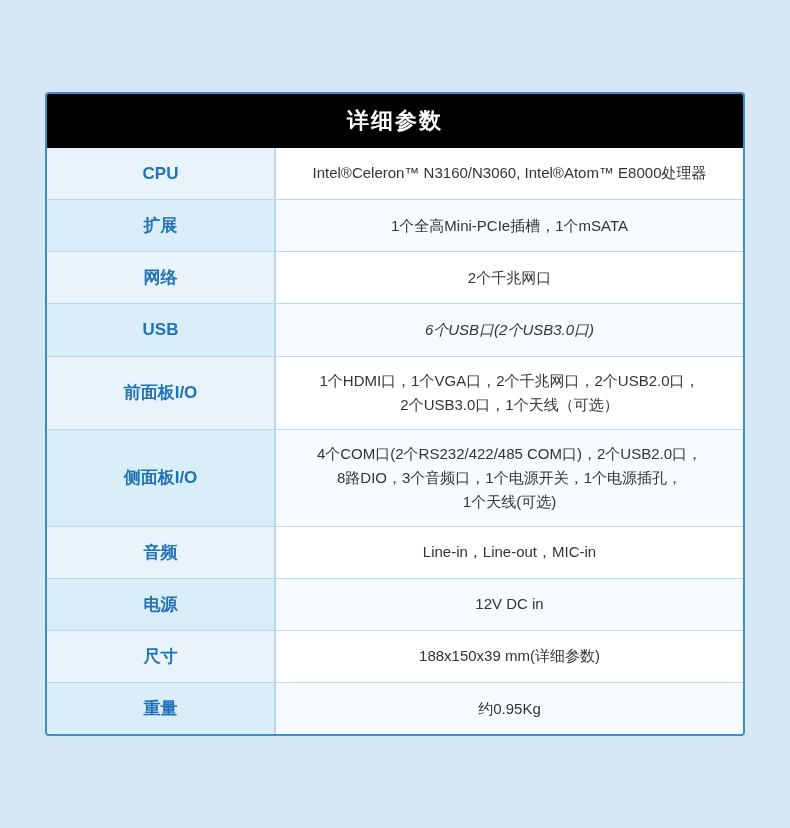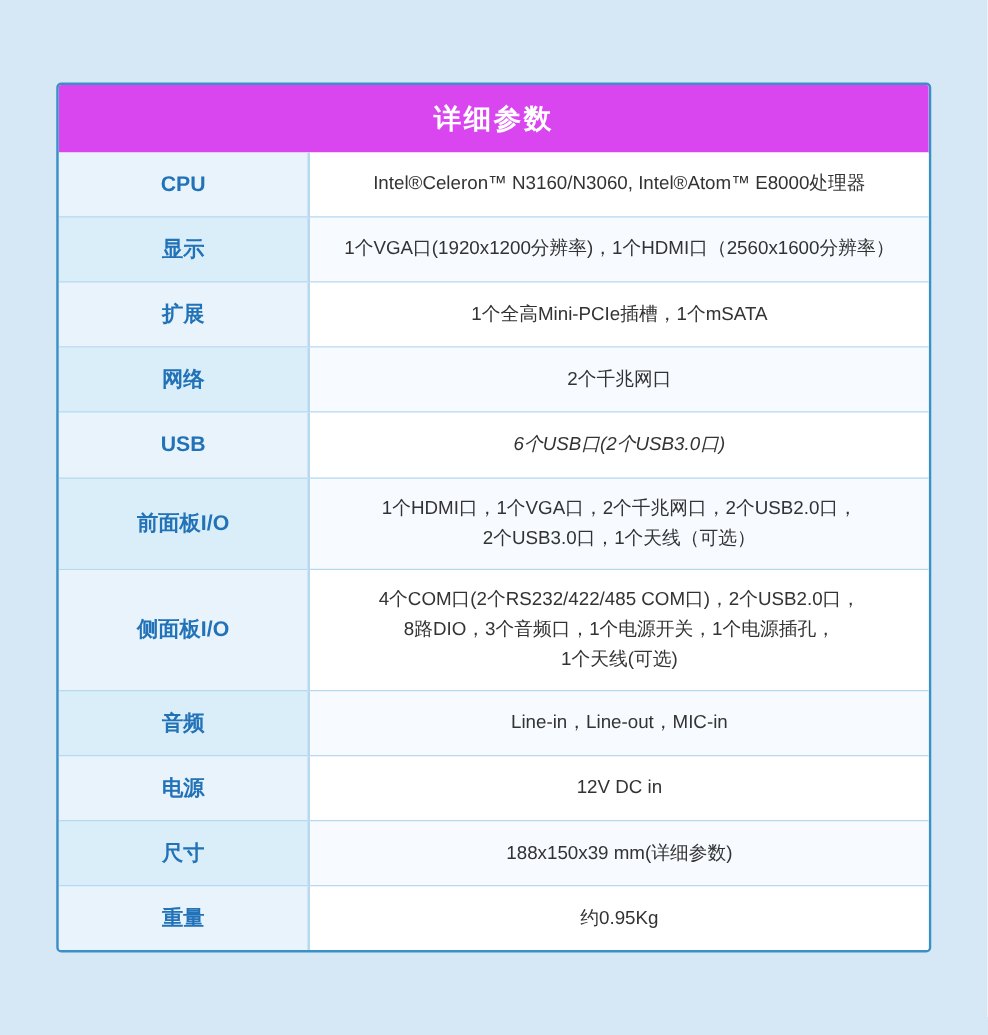--- a/index.html
+++ b/index.html
@@ -16,21 +16,21 @@
 
     .table-wrapper {
       width: 700px;
       border: 2px solid #3a8fc7;
       border-radius: 4px;
       overflow: hidden;
       background: #fff;
     }
 
     .table-header {
-      background: #d946ef;
+      background: #000000;
       color: #fff;
       text-align: center;
       font-size: 22px;
       font-weight: bold;
       padding: 12px 0;
       letter-spacing: 2px;
     }
 
     .spec-table {
       width: 100%;
@@ -46,21 +46,21 @@
     }
 
     .spec-table td {
       padding: 12px 18px;
       vertical-align: middle;
       font-size: 15px;
       line-height: 1.6;
     }
 
     .spec-table td.label {
-      width: 200px;
+      width: 228px;
       background: #e8f3fb;
       color: #2272b8;
       font-weight: bold;
       font-size: 17px;
       text-align: center;
       border-right: 2px solid #b8d8ef;
     }
 
     .spec-table td.value {
       color: #333;
@@ -79,24 +79,20 @@
 </head>
 <body>
 
 <div class="table-wrapper">
   <div class="table-header">详细参数</div>
   <table class="spec-table">
     <tbody id="spec-tbody">
         <tr>
           <td class="label">CPU</td>
           <td class="value" style="white-space: pre-line;">Intel®Celeron™ N3160/N3060, Intel®Atom™ E8000处理器</td>
-        </tr>
-        <tr>
-          <td class="label">显示</td>
-          <td class="value" style="white-space: pre-line;">1个VGA口(1920x1200分辨率)，1个HDMI口（2560x1600分辨率）</td>
         </tr>
         <tr>
           <td class="label">扩展</td>
           <td class="value" style="white-space: pre-line;">1个全高Mini-PCIe插槽，1个mSATA</td>
         </tr>
         <tr>
           <td class="label">网络</td>
           <td class="value" style="white-space: pre-line;">2个千兆网口</td>
         </tr>
         <tr>

